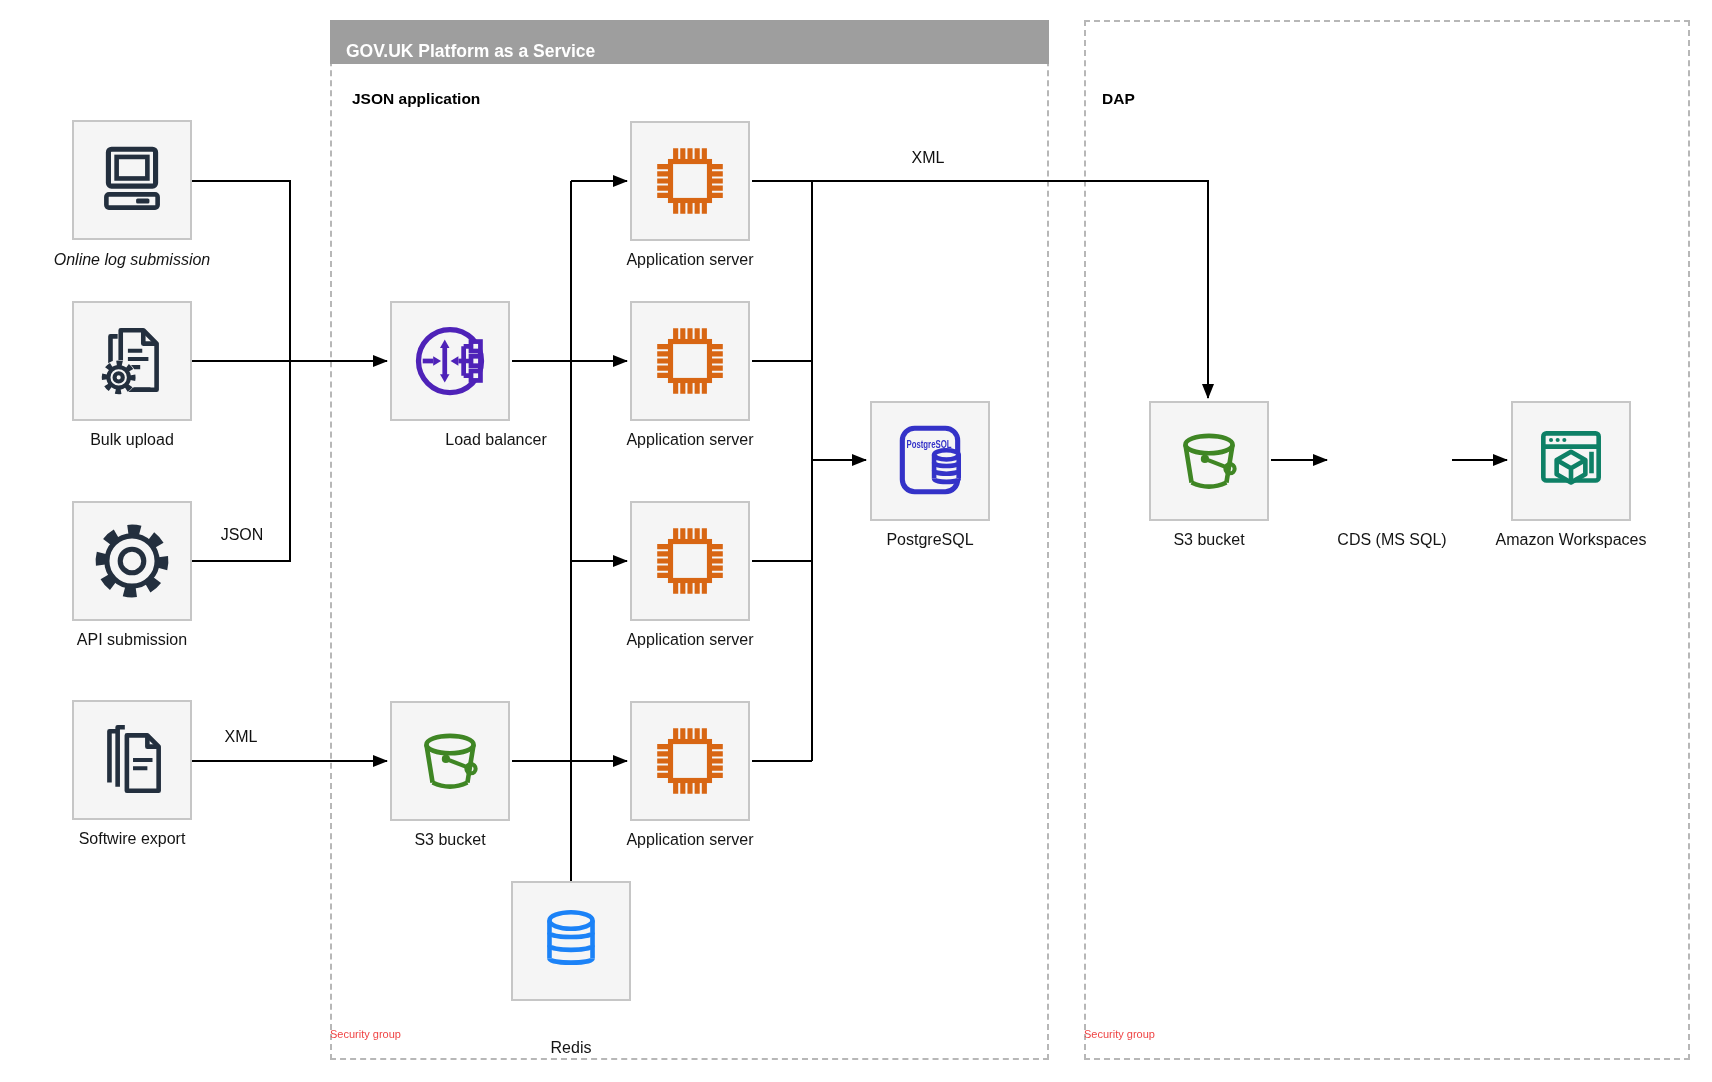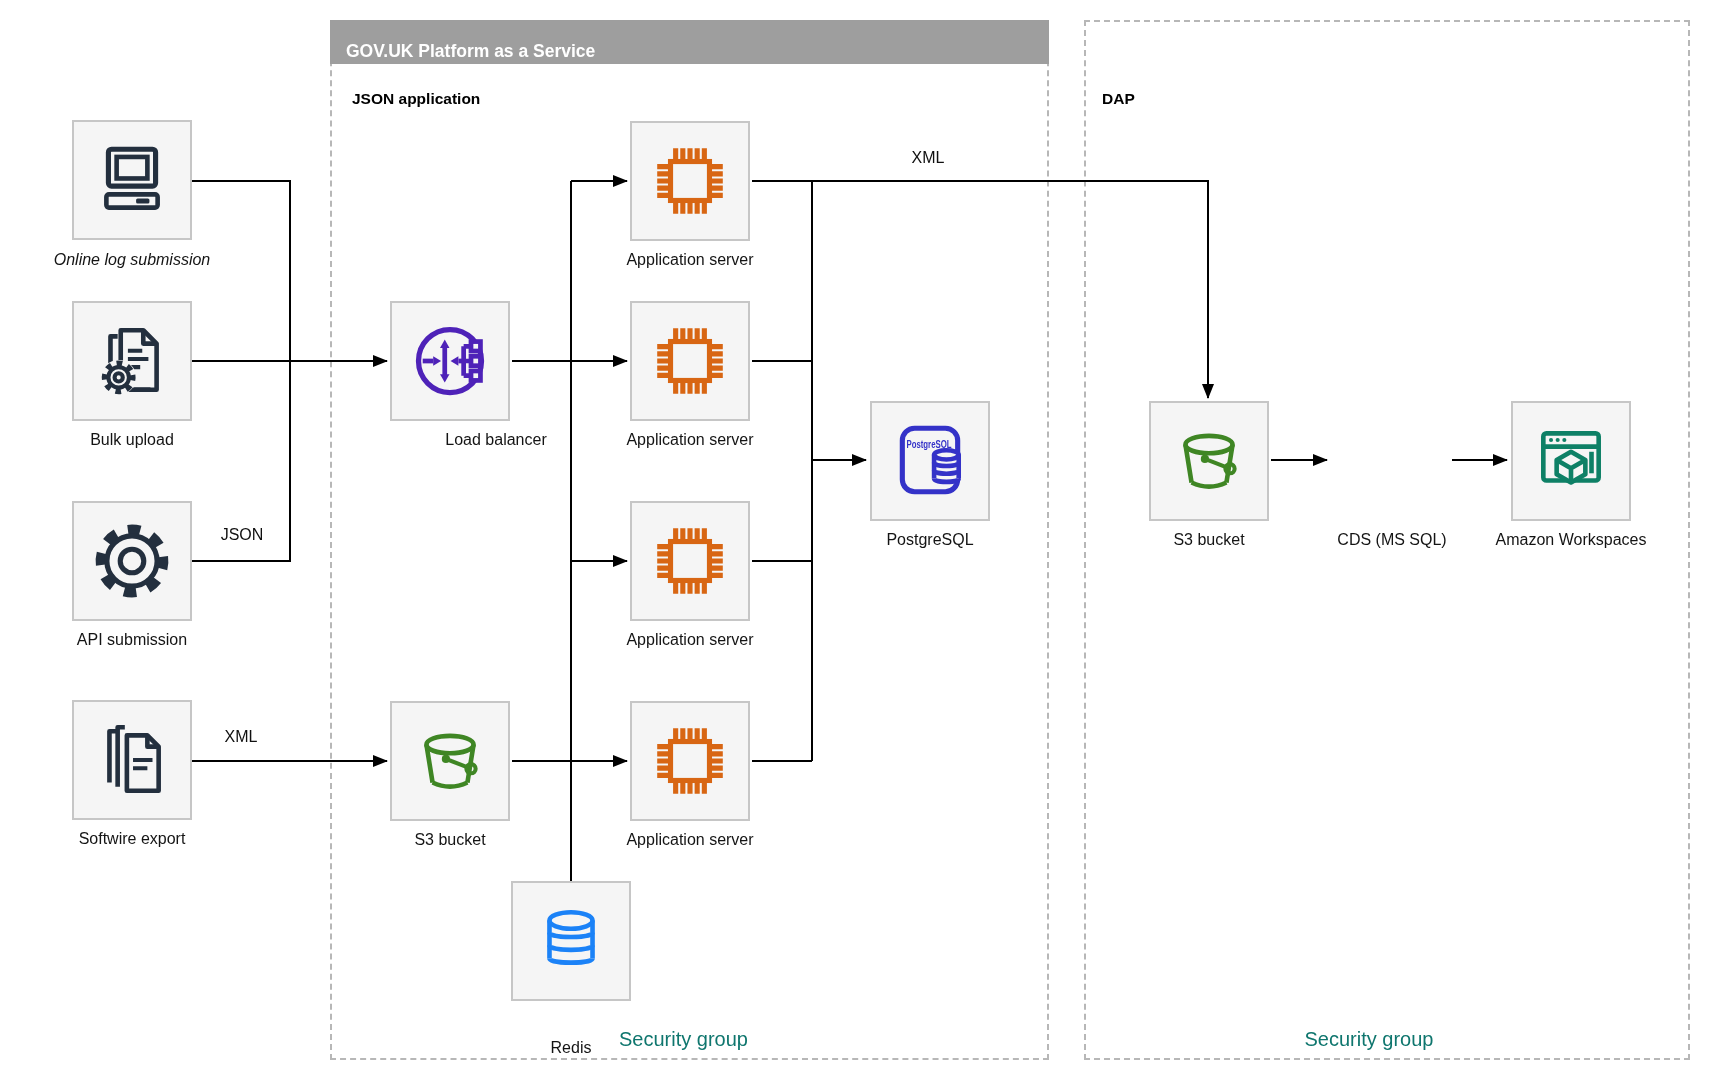--- a/index.html
+++ b/index.html
@@ -2,21 +2,21 @@
 <html style="--c-header_bg: #9e9e9e; --c-navy: #232f3e; --c-orange: #d86613; --c-purple: #4e22b8; --c-green: #3f8624; --c-blue: #1b82f7; --c-indigo: #3432c8; --c-teal: #0e8066;"><head>
 <meta charset="utf-8">
 <style>
   html,body{margin:0;padding:0;background:#fff;font-family:"Liberation Sans",sans-serif;}
   #stage{position:relative;width:1712px;height:1082px;background:#ffffff;overflow:hidden;}
 
   .container{position:absolute;border:2px dashed #b7b7b7;box-sizing:border-box;background:transparent;}
   .container-header{position:absolute;height:44px;background:var(--c-header_bg,#9e9e9e);color:#ffffff;
     font-weight:bold;font-size:17.5px;line-height:62px;padding-left:16px;box-sizing:border-box;}
   .sublabel{position:absolute;font-weight:bold;font-size:15.5px;color:#000;white-space:nowrap;}
-  .footer-label{position:absolute;font-size:20px;color:#0f766e;text-align:center;white-space:nowrap;}
+  .footer-label{position:absolute;font-size:11px;color:#ef4444;text-align:left;white-space:nowrap;}
 
   .node{position:absolute;width:120px;height:120px;background:#f5f5f5;border:2px solid #c6c6c6;
     box-sizing:border-box;display:flex;align-items:center;justify-content:center;}
   .node-label{position:absolute;transform:translateX(-50%);font-size:16px;color:#141414;white-space:nowrap;}
   .edge-label{position:absolute;transform:translateX(-50%);font-size:16px;color:#101010;white-space:nowrap;background:#fff;padding:0 2px;}
 
   #edges{position:absolute;left:0;top:0;}
   #edges path{fill:none;stroke:#000;stroke-width:2;}
   #edges path.arrow{marker-end:url(#arr);}
 

